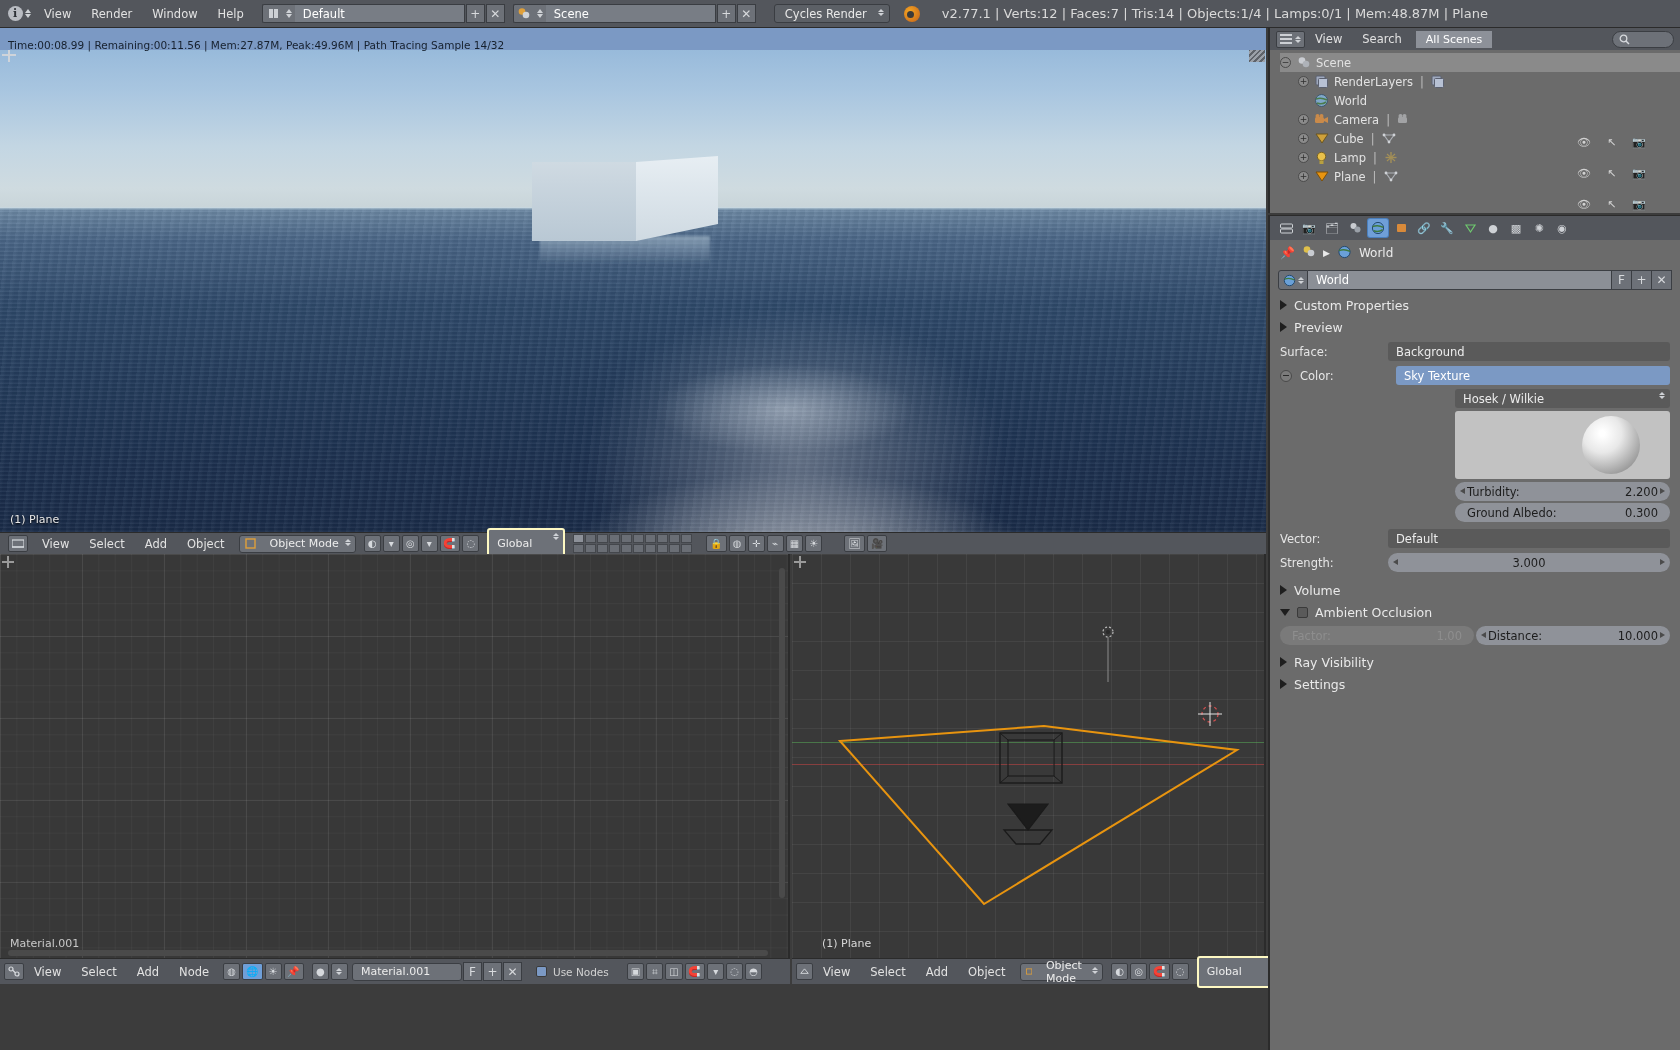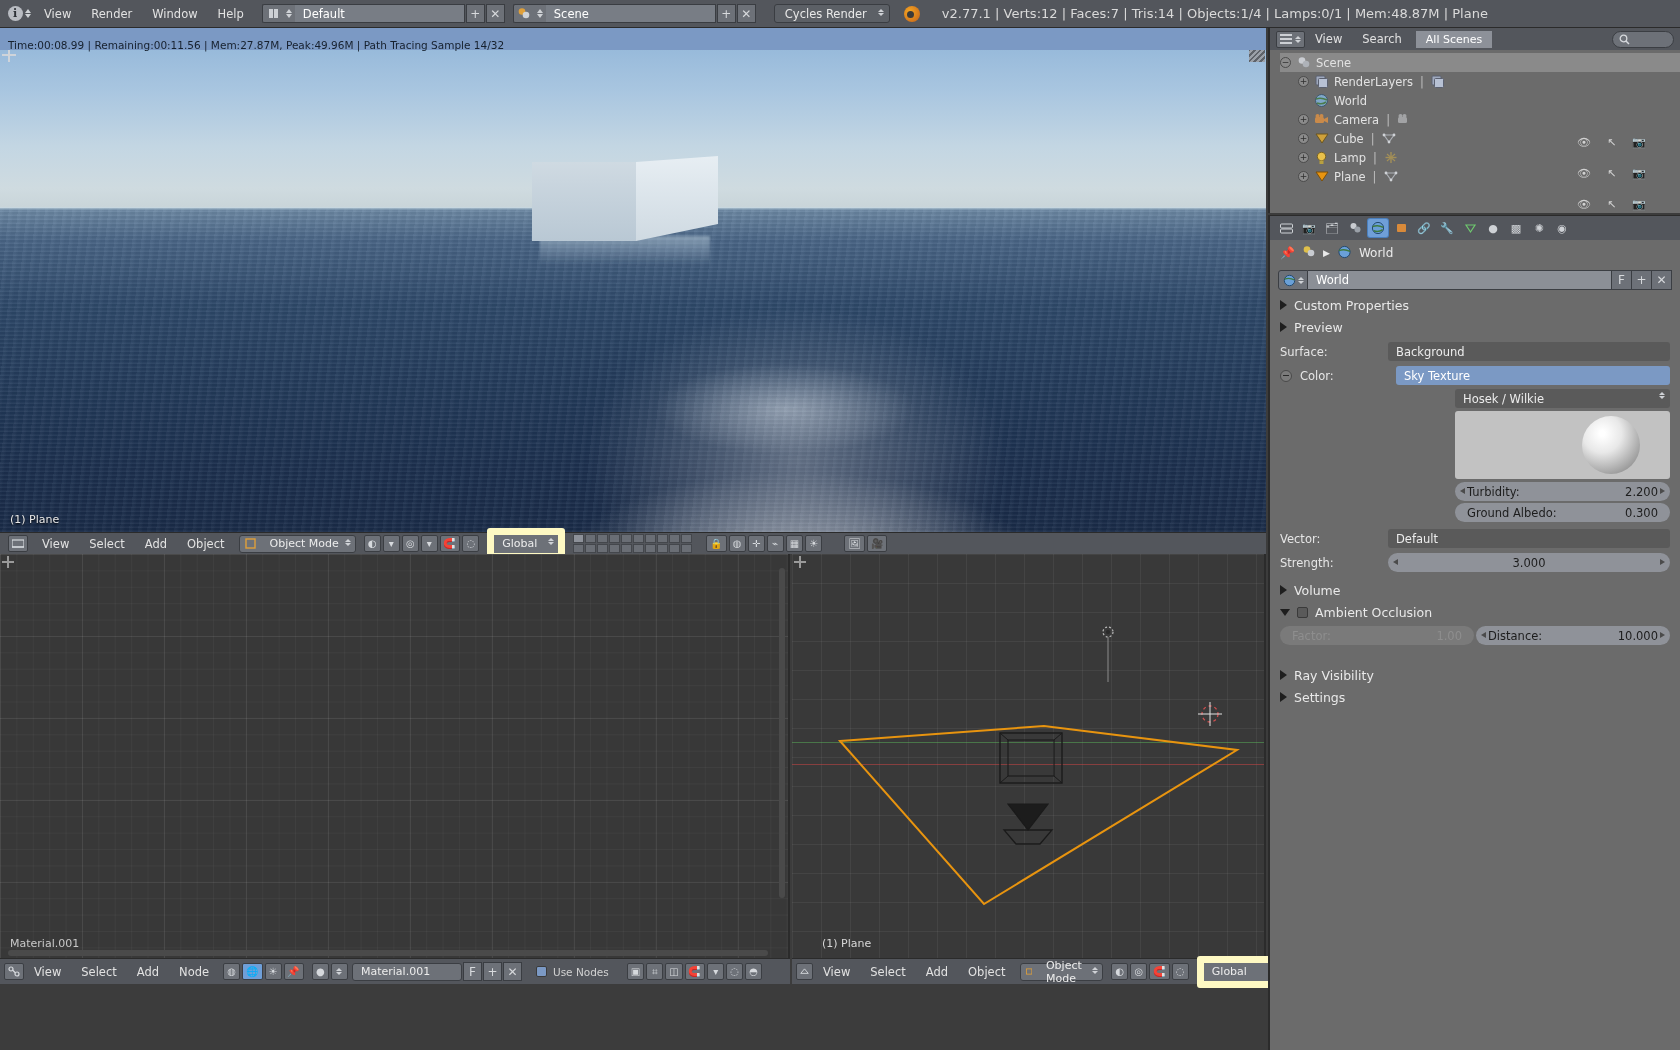--- a/index.html
+++ b/index.html
@@ -180,21 +180,21 @@
     border-radius:2px; display:flex; align-items:center; justify-content:center;
     color:#d6d9dd; font-size:10px; padding: 0 3px;
   }
   .mode-sel {
     height: 18px; background:#6d7178; border:1px solid #3b3e43; border-radius:3px;
     display:flex; align-items:center; gap:14px; padding: 0 16px 0 5px;
     position:relative; color:#ececec; font-size:11px; margin: 0 4px;
   }
   .mode-sel .ud { position:absolute; right:4px; top:3px; }
   .orient-sel {
-    height:32px; background:#6d7178; border:7px solid #fef9c3; border-radius:3px;
+    height:32px; background:#6d7178; border:2px solid #fef9c3; border-radius:3px;
     display:flex; align-items:center; padding: 0 18px 0 8px; position:relative;
     color:#ececec; font-size:11px; margin-left: 4px; min-width: 78px;
   }
   .orient-sel .ud { position:absolute; right:4px; top:3px; }
   .layer-grid {
     display:grid; grid-template-columns: repeat(10, 11px);
     grid-template-rows: 9px 9px; gap:1px; margin-left: 8px;
   }
   .layer-grid span { background:#6a6e75; border:1px solid #44474c; display:block; }
   .layer-grid span.on { background:#8d9199; }
@@ -1010,21 +1010,21 @@
         <span>1.00</span>
       </div>
       <div class="slider">
         <i class="arrowl"></i>
         <span>Distance:</span>
         <span>10.000</span>
         <i class="arrowr"></i>
       </div>
     </div>
 
-    <div class="panel-head" style="margin-top:19px">
+    <div class="panel-head" style="margin-top:6px">
       <span class="tri-r"></span>
       <span>Ray Visibility</span>
     </div>
     <div class="panel-head">
       <span class="tri-r"></span>
       <span>Settings</span>
     </div>
   </div>
 
 </div>

